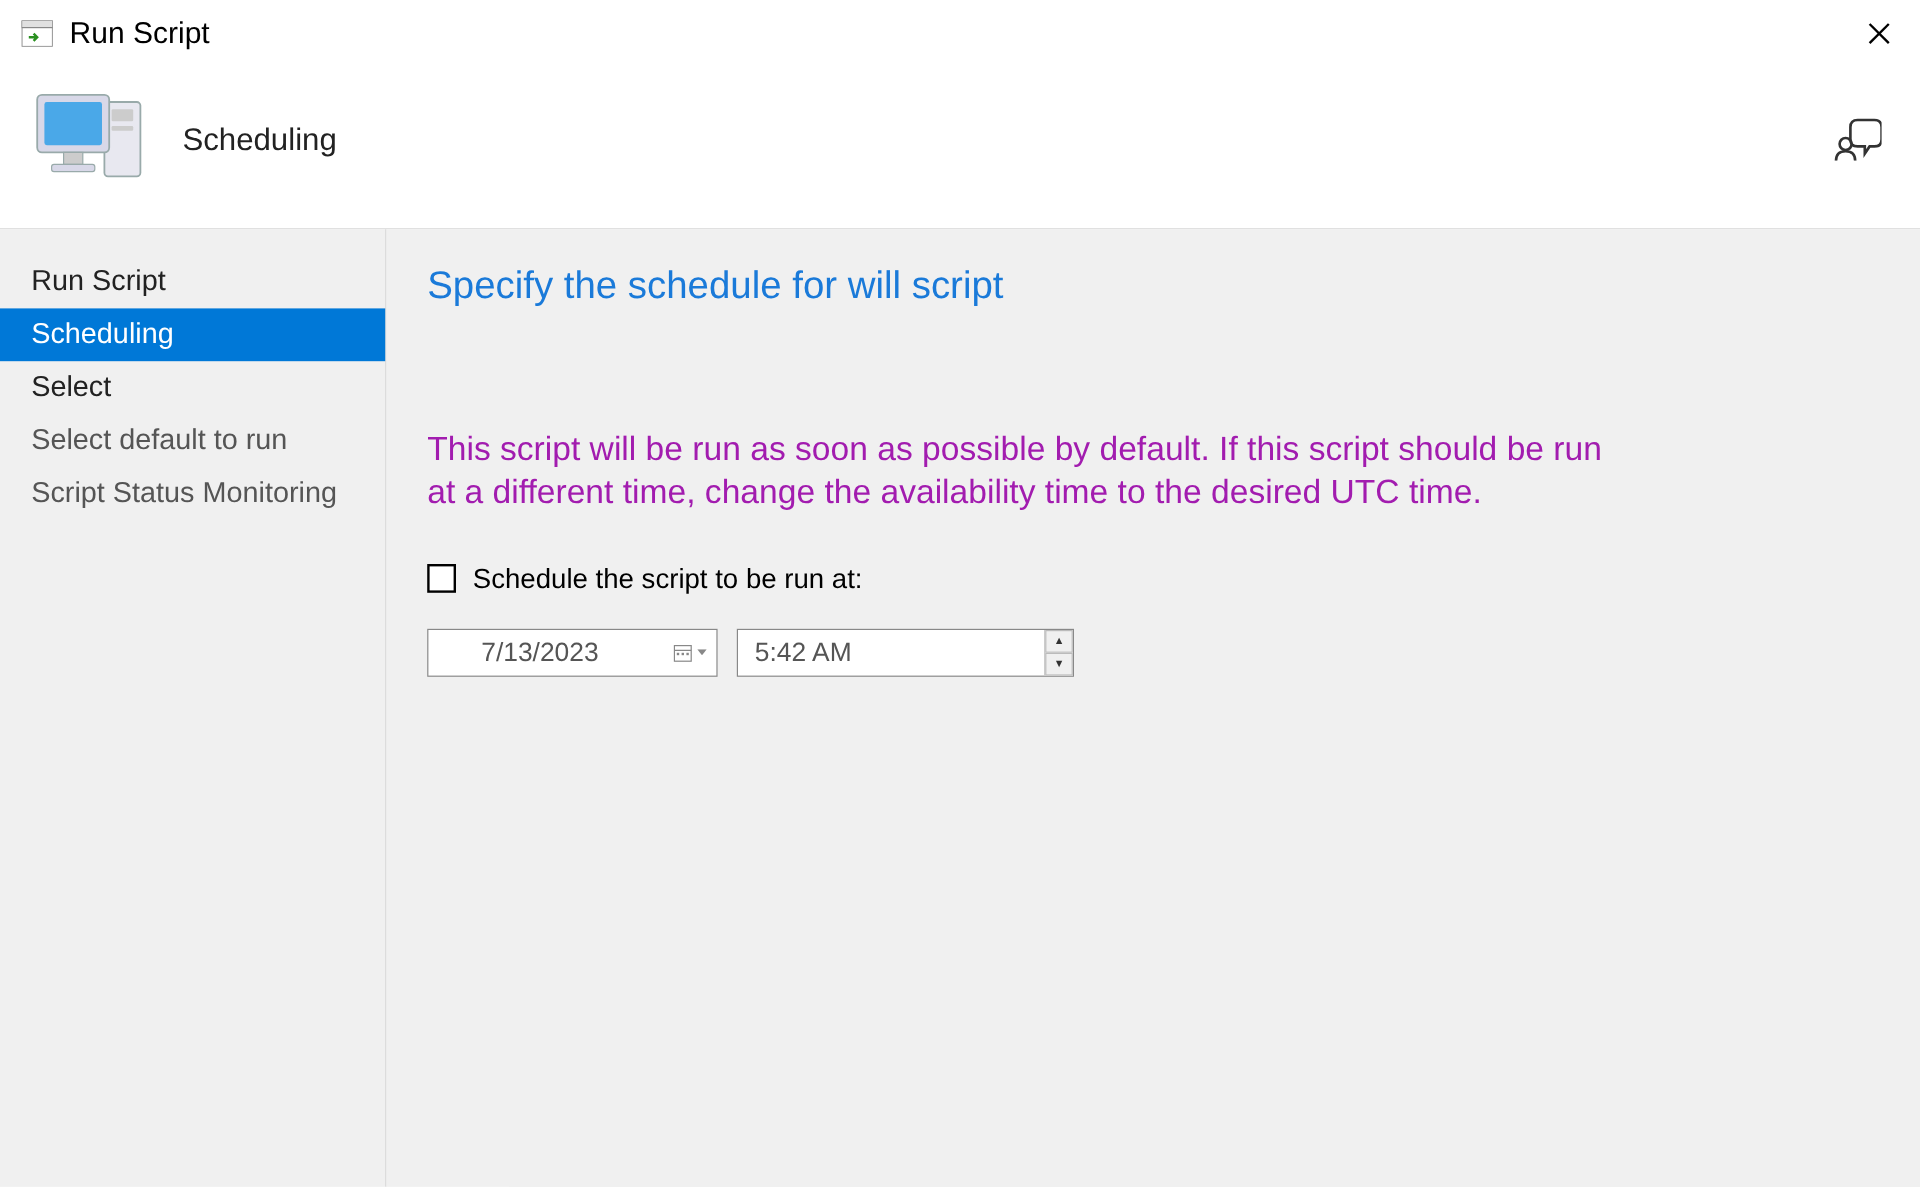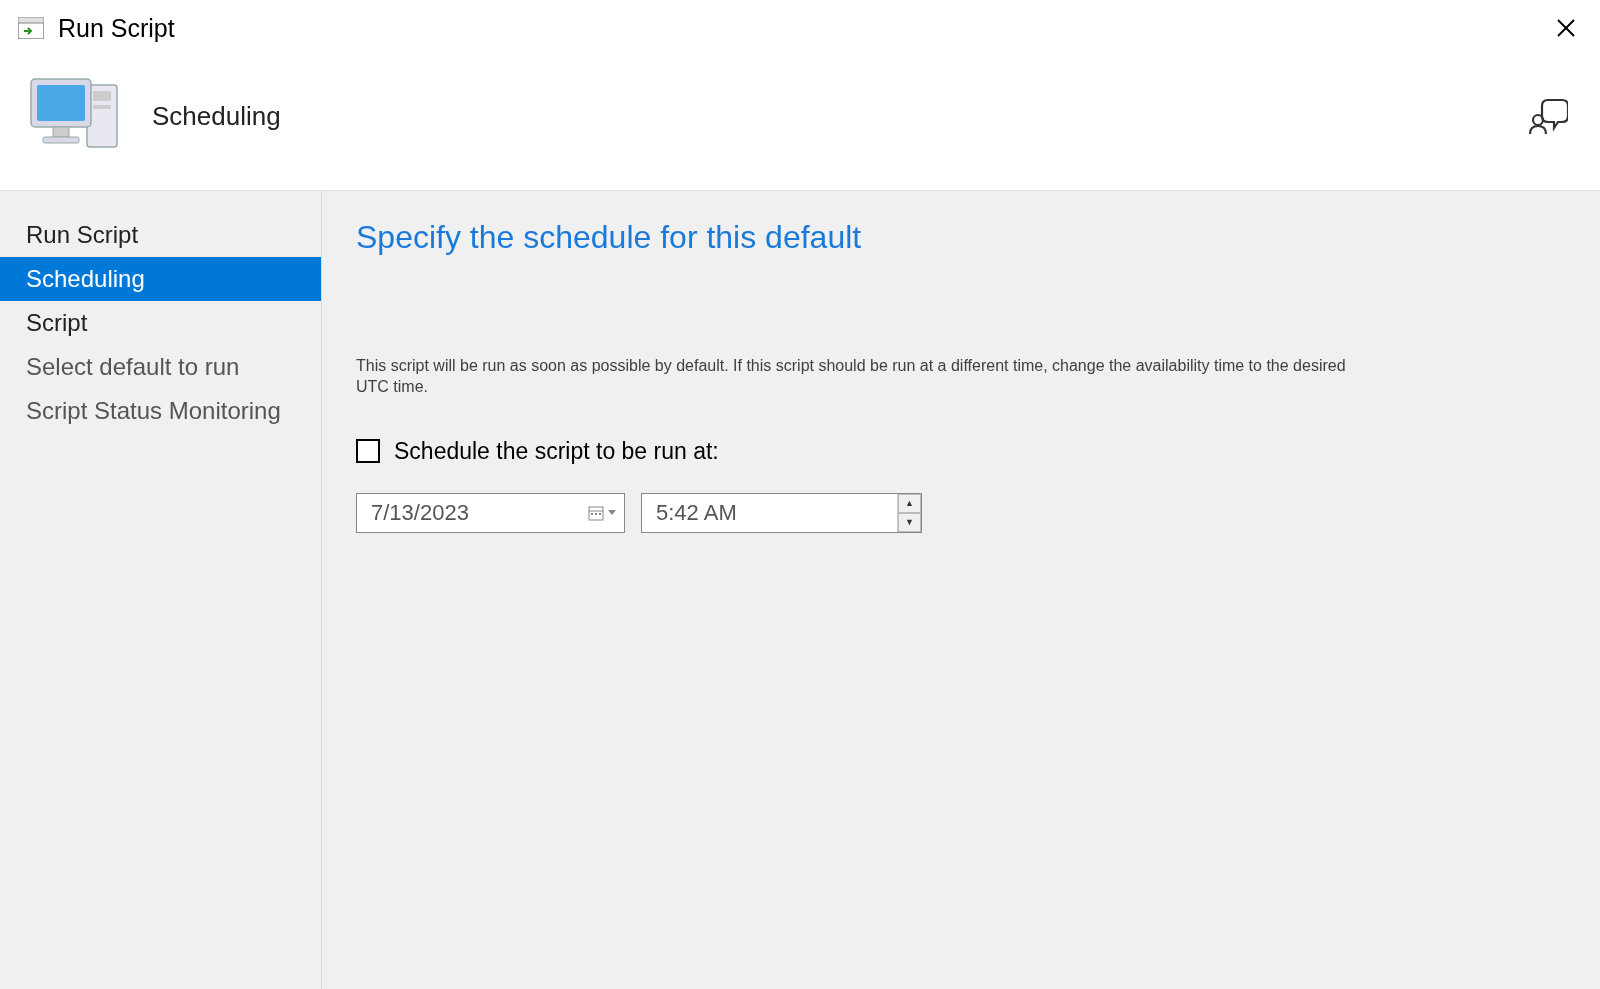--- a/index.html
+++ b/index.html
@@ -103,22 +103,22 @@
       padding: 28px 34px;
       background: #f0f0f0;
     }
     .main-heading {
       font-size: 32px;
       color: #1a7ad9;
       font-weight: 400;
       margin-bottom: 100px;
     }
     .description-text {
-      font-size: 16px;
-      color: #404040;
+      font-size: 28px;
+      color: #a21caf;
       line-height: 1.3;
       margin-bottom: 40px;
       max-width: 1010px;
     }
     .checkbox-row {
       display: flex;
       align-items: center;
       margin-bottom: 28px;
     }
     .checkbox-box {
@@ -138,21 +138,22 @@
       gap: 16px;
     }
     .date-field, .time-field {
       display: flex;
       align-items: center;
       border: 1px solid #888;
       background: #fff;
       height: 40px;
     }
     .date-field {
-      width: 269px;
+      width: 242px;
+      padding-left: 30px;
     }
     .time-field {
       width: 281px;
     }
     .field-value {
       flex: 1;
       padding: 0 14px;
       font-size: 22px;
       color: #555;
     }
@@ -223,27 +224,27 @@
       <circle cx="10" cy="22" r="5" fill="none" stroke="#333" stroke-width="2.2"></circle>
       <path d="M 2 36 Q 2 28 10 28 Q 18 28 18 36" fill="none" stroke="#333" stroke-width="2.2"></path>
     </svg>
   </div>
 </div>
 
 <div class="content-area">
   <div class="sidebar">
     <div class="sidebar-item">Run Script</div>
     <div class="sidebar-item selected">Scheduling</div>
-    <div class="sidebar-item">Script</div>
+    <div class="sidebar-item">Select</div>
     <div class="sidebar-item secondary">Select default to run</div>
     <div class="sidebar-item secondary">Script Status Monitoring</div>
   </div>
 
   <div class="main-panel">
-    <h1 class="main-heading">Specify the schedule for this default</h1>
+    <h1 class="main-heading">Specify the schedule for will script</h1>
     <p class="description-text">This script will be run as soon as possible by default. If this script should be run at a different time, change the availability time to the desired UTC time.</p>
 
     <div class="checkbox-row">
       <div class="checkbox-box"></div>
       <span class="checkbox-label">Schedule the script to be run at:</span>
     </div>
 
     <div class="datetime-row">
       <div class="date-field">
         <span class="field-value">7/13/2023</span>

